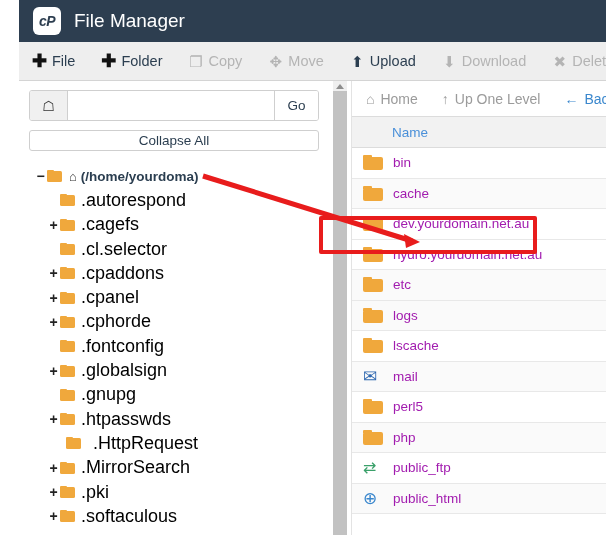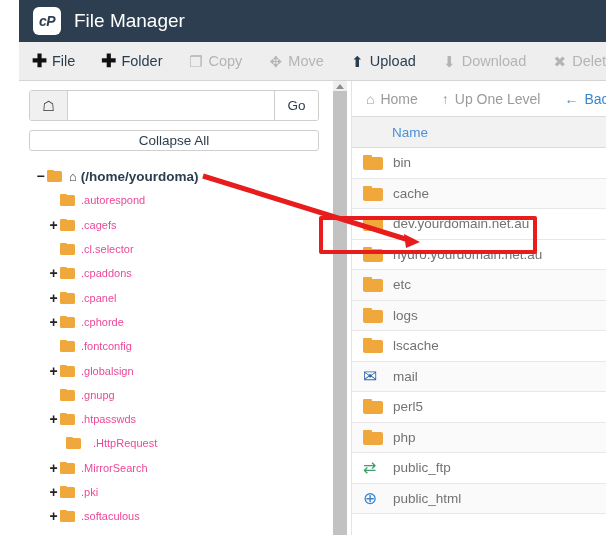--- a/index.html
+++ b/index.html
@@ -186,22 +186,22 @@
   .folder-ico::after {
     content: "";
     position: absolute;
     left: 0; top: 0px;
     width: 7px; height: 3px;
     background: #f0a83c;
     border-radius: 1px 1px 0 0;
   }
   .folder-ico.open::before { background: #f0a83c; }
   .tree-label {
-    font-size: 11px;
-    color: #ec4899;
+    font-size: 18px;
+    color: #000000;
   }
   .tree-node.root .tree-label {
     font-weight: bold;
     color: #2b3e50;
     font-size: 13.5px;
   }
   .home-ico {
     flex: 0 0 auto;
     margin: 0 4px 0 1px;
     font-size: 13px;
@@ -324,21 +324,21 @@
   }
   .fi-glyph {
     font-size: 17px;
     line-height: 1;
   }
   .fi-mail { color: #2f68b0; }
   .fi-ftp { color: #3aa06a; font-size: 16px; }
   .fi-web { color: #3a87cd; font-size: 17px; }
   .file-name {
     font-size: 13.5px;
-    color: #737373;
+    color: #a21caf;
   }
 
   
   .anno-box {
     position: absolute;
     border: 4px solid #e81c1c;
     border-radius: 2px;
     pointer-events: none;
     background: transparent;
   }

